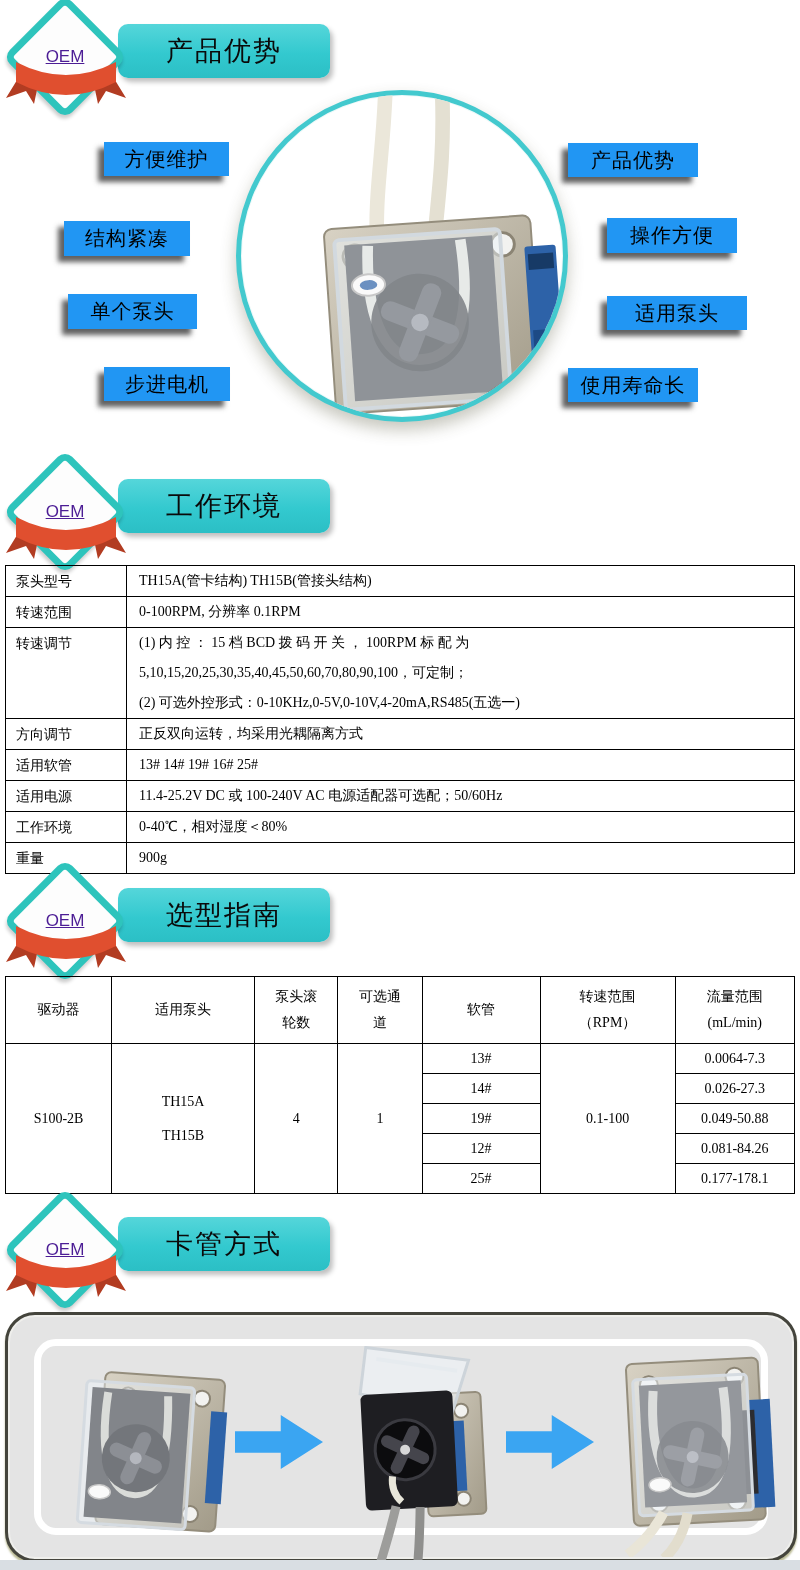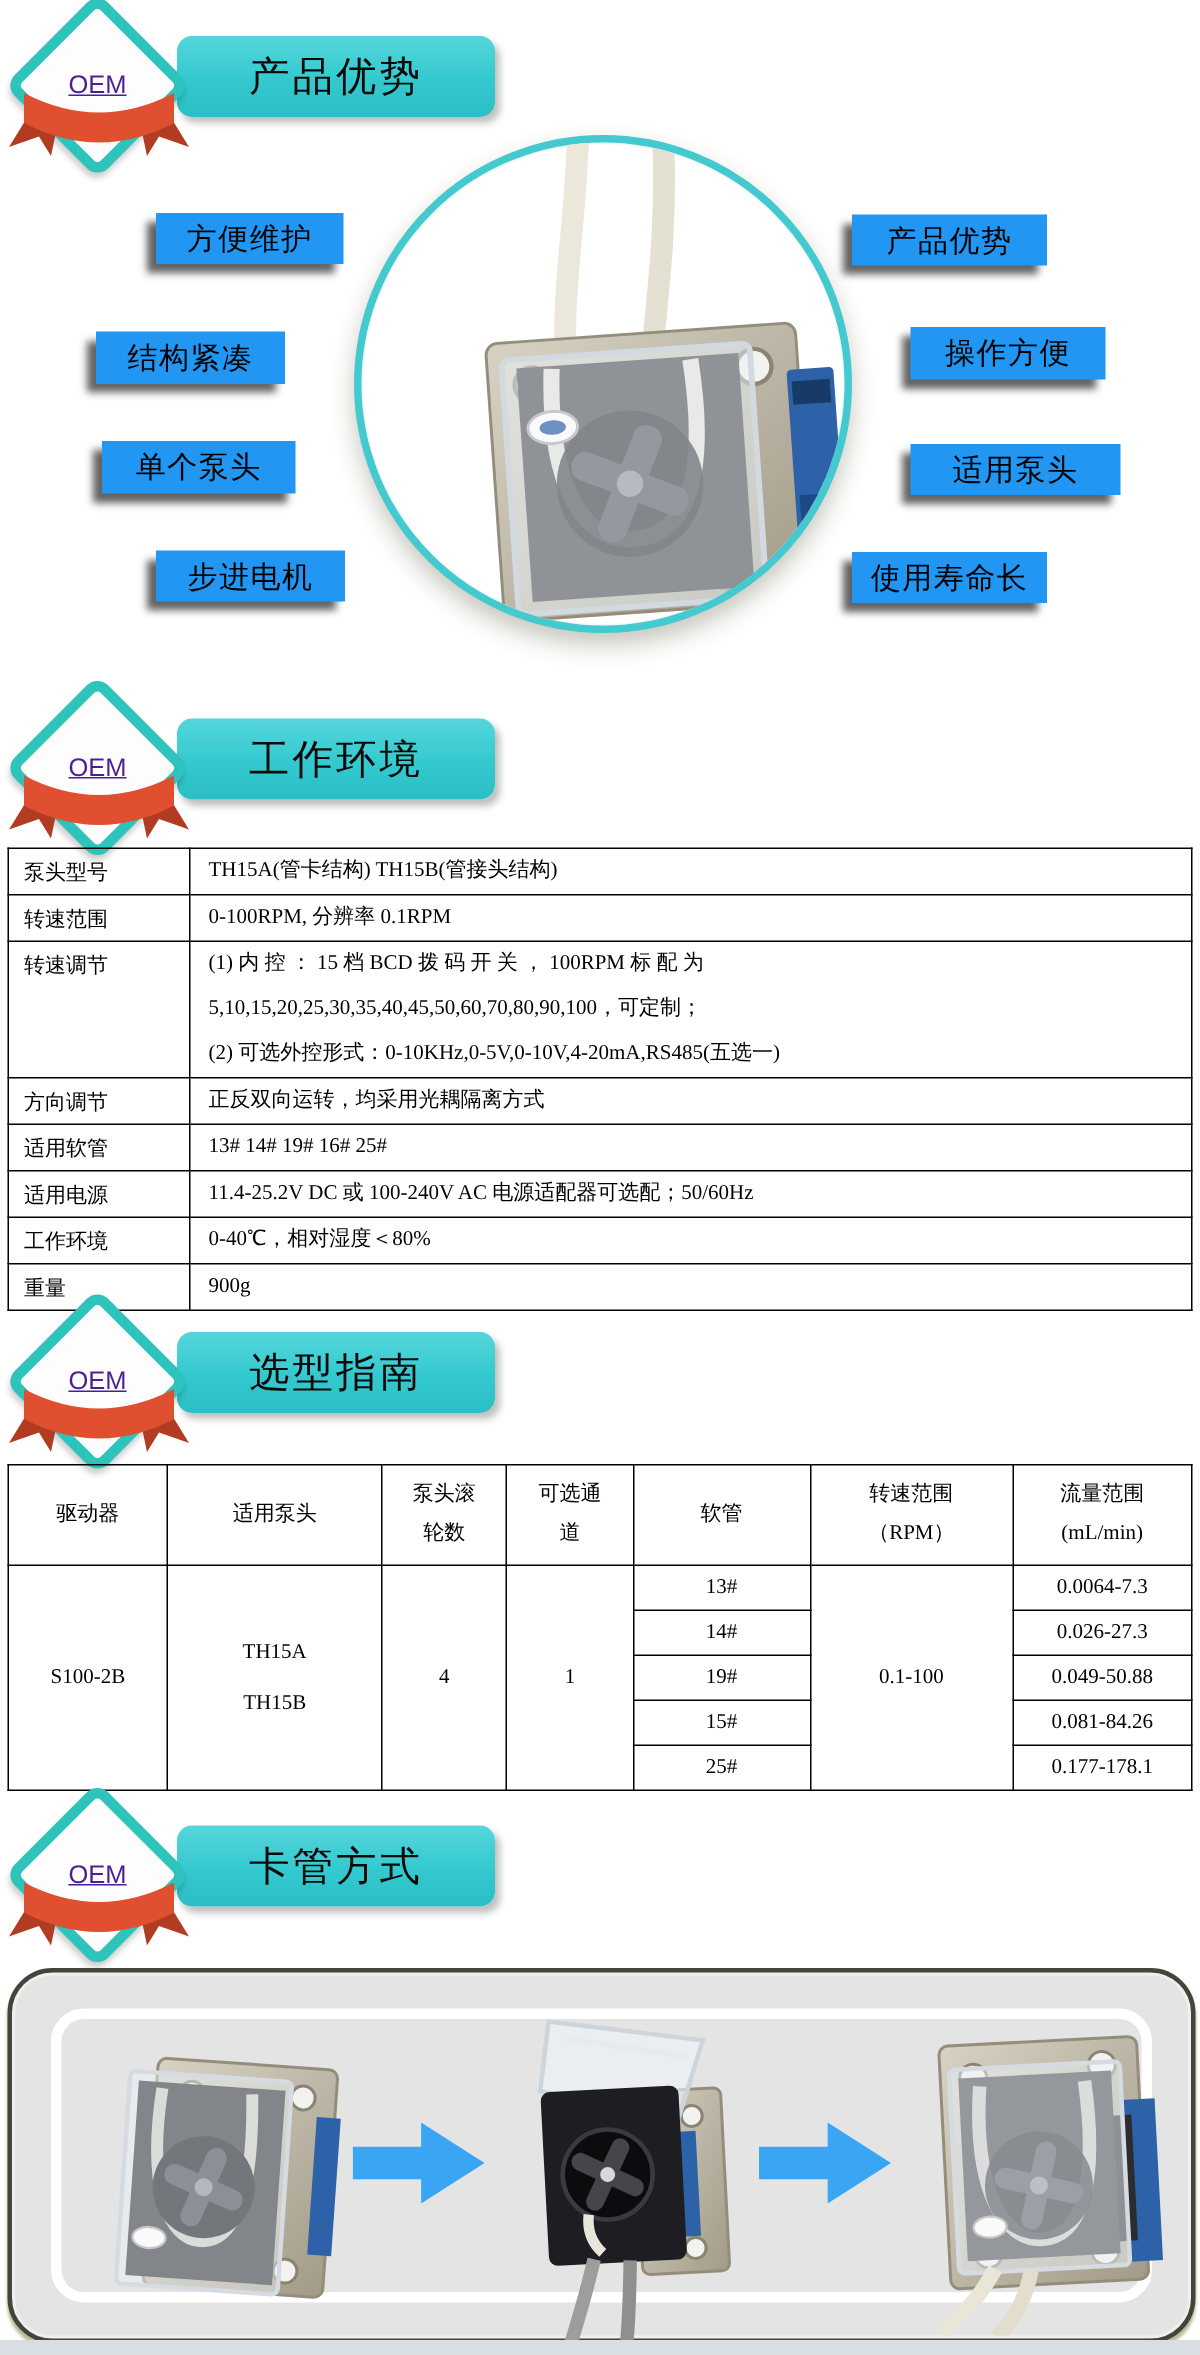--- a/index.html
+++ b/index.html
@@ -206,21 +206,21 @@
     </tr>
     <tr>
       <td>14#</td>
       <td>0.026-27.3</td>
     </tr>
     <tr>
       <td>19#</td>
       <td>0.049-50.88</td>
     </tr>
     <tr>
-      <td>15#</td>
+      <td>12#</td>
       <td>0.081-84.26</td>
     </tr>
     <tr>
       <td>25#</td>
       <td>0.177-178.1</td>
     </tr>
   </tbody>
     </table>
 
   <div class="sec-header" style="top:1193px">

